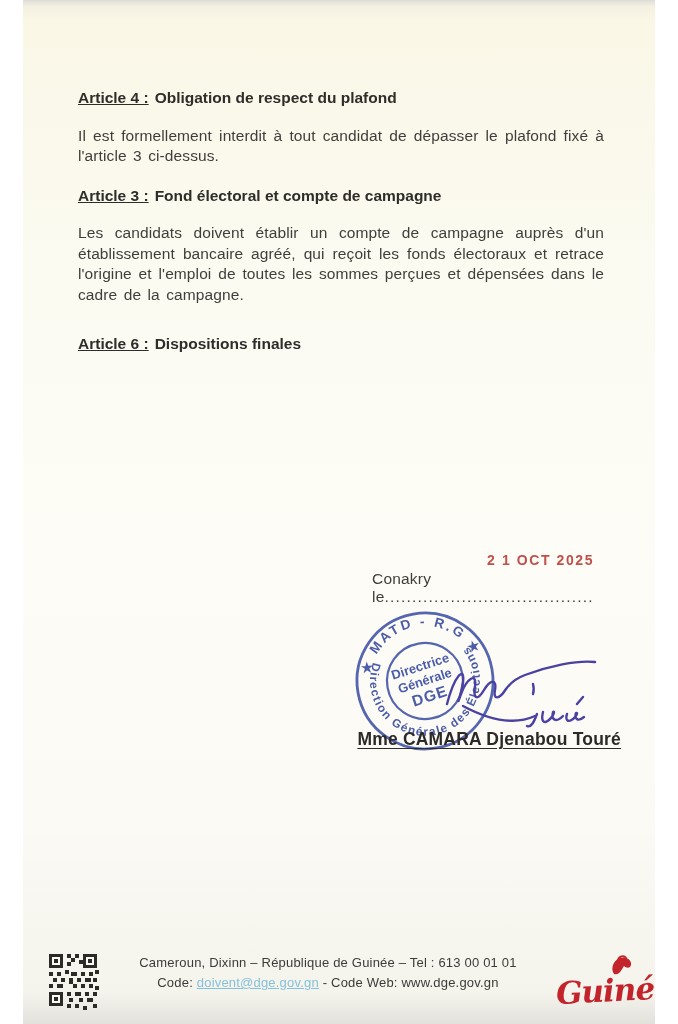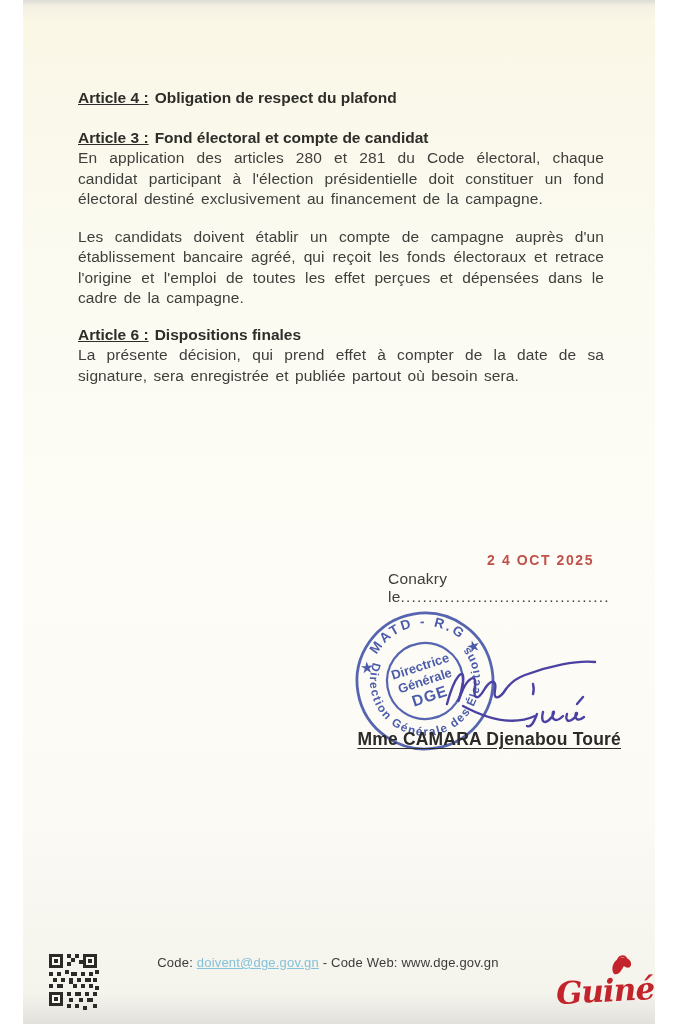--- a/index.html
+++ b/index.html
@@ -25,31 +25,31 @@
   .article-label{font-weight:bold;text-decoration:underline;}
   .article-title{font-weight:bold;margin-left:6px;}
   p.para{
     margin:17px 0 0 0;
     text-align:justify;
     word-spacing:2px;
     letter-spacing:.1px;
   }
   p.para.tight{margin-top:0;}
   .h-a5{margin-top:19px;}
-  .h-a6{margin-top:16px;}
+  .h-a6{margin-top:29px;}
   
   .date-stamp{
     position:absolute;left:464px;top:552px;
     color:#c1504a;font-weight:bold;font-size:14px;
     letter-spacing:1.6px;
     transform:scaleY(1.05);
     font-family:"Liberation Sans",sans-serif;
   }
   .place-line{
-    position:absolute;left:365px;top:570px;
+    position:absolute;left:349px;top:570px;
     font-size:15.5px;color:#3f3e3b;letter-spacing:.2px;
   }
   .place-dots{letter-spacing:1.2px;}
   
   .stamp{position:absolute;left:326px;top:606px;opacity:.92;}
   .stamp text{fill:#3d4fa4;stroke:none;font-family:"Liberation Sans",sans-serif;}
   
   .signature{position:absolute;left:414px;top:622px;}
   
   .signatory{
@@ -84,39 +84,38 @@
 <body>
 
 <div class="page">
 
   <div class="content">
 
     <section>
       <h3 class="article-heading">
         <span class="article-label">Article 4 :</span><span class="article-title">Obligation de respect du plafond</span>
       </h3>
+      <p class="para">Il est formellement interdit à tout candidat de dépasser le plafond fixé à l'article 3 ci-dessus.</p>
     </section>
 
     <section>
       <h3 class="article-heading h-a5">
-        <span class="article-label">Article 3 :</span><span class="article-title">Fond électoral et compte de candidat</span>
+        <span class="article-label">Article 3 :</span><span class="article-title">Fond électoral et compte de campagne</span>
       </h3>
-      <p class="para tight">En application des articles 280 et 281 du Code électoral, chaque candidat participant à l'élection présidentielle doit constituer un fond électoral destiné exclusivement au financement de la campagne.</p>
-      <p class="para">Les candidats doivent établir un compte de campagne auprès d'un établissement bancaire agréé, qui reçoit les fonds électoraux et retrace l'origine et l'emploi de toutes les effet perçues et dépensées dans le cadre de la campagne.</p>
+      <p class="para">Les candidats doivent établir un compte de campagne auprès d'un établissement bancaire agréé, qui reçoit les fonds électoraux et retrace l'origine et l'emploi de toutes les sommes perçues et dépensées dans le cadre de la campagne.</p>
     </section>
 
     <section>
       <h3 class="article-heading h-a6">
         <span class="article-label">Article 6 :</span><span class="article-title">Dispositions finales</span>
       </h3>
-      <p class="para tight">La présente décision, qui prend effet à compter de la date de sa signature, sera enregistrée et publiée partout où besoin sera.</p>
     </section>
   </div>
 
-  <div class="date-stamp">2 4 OCT 2025</div>
+  <div class="date-stamp">2 1 OCT 2025</div>
 
   <div class="place-line">
     <span>Conakry le</span><span class="place-dots">......................................</span>
   </div>
 
   <svg class="stamp" width="152" height="150" viewBox="0 0 152 150">
     <g transform="rotate(-10 76 75)">
       <circle cx="76" cy="75" r="68" fill="none" stroke="#3d4fa4" stroke-width="2.8" opacity=".95"></circle>
       <circle cx="76" cy="75" r="38" fill="none" stroke="#3d4fa4" stroke-width="2.2" opacity=".95"></circle>
       <defs>
@@ -194,20 +193,21 @@
         <rect x="30" y="48" width="4" height="4"></rect>
         <rect x="38" y="48" width="6" height="4"></rect>
       <rect x="18" y="54" width="4" height="4"></rect>
         <rect x="26" y="54" width="4" height="4"></rect>
         <rect x="34" y="56" width="4" height="4"></rect>
         <rect x="44" y="54" width="4" height="4"></rect>
     </g>
   </svg>
 
   <div class="footer-text">
+    <div>Cameroun, Dixinn – République de Guinée – Tel : 613 00 01 01</div>
     <div>
       <span>Code:</span>
       <span class="email-link">doivent@dge.gov.gn</span>
       <span> - </span>
       <span>Code Web:</span>
       <span>www.dge.gov.gn</span>
     </div>
   </div>
 
   <div class="logo">

